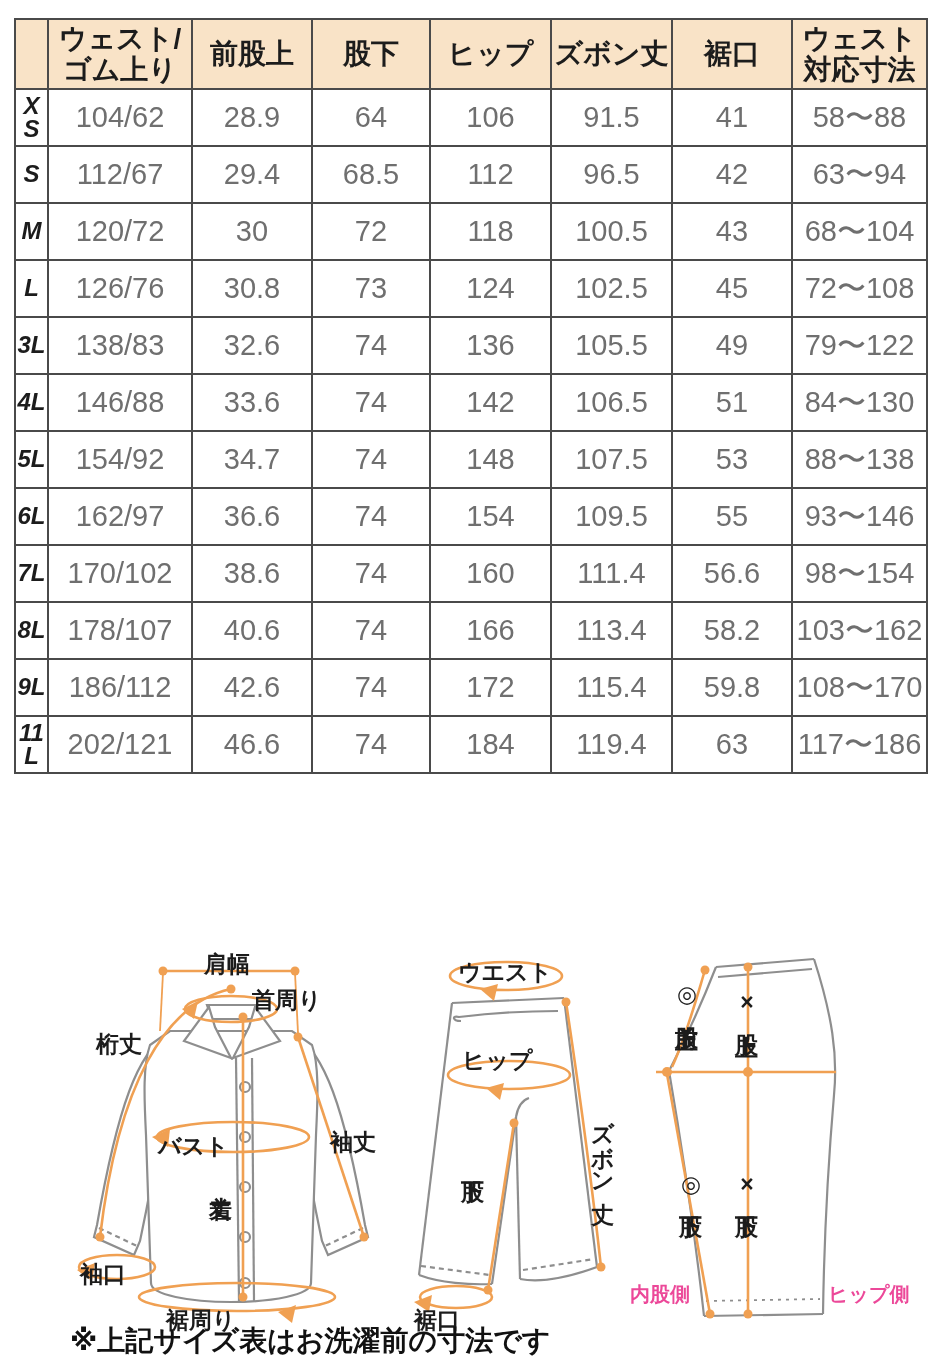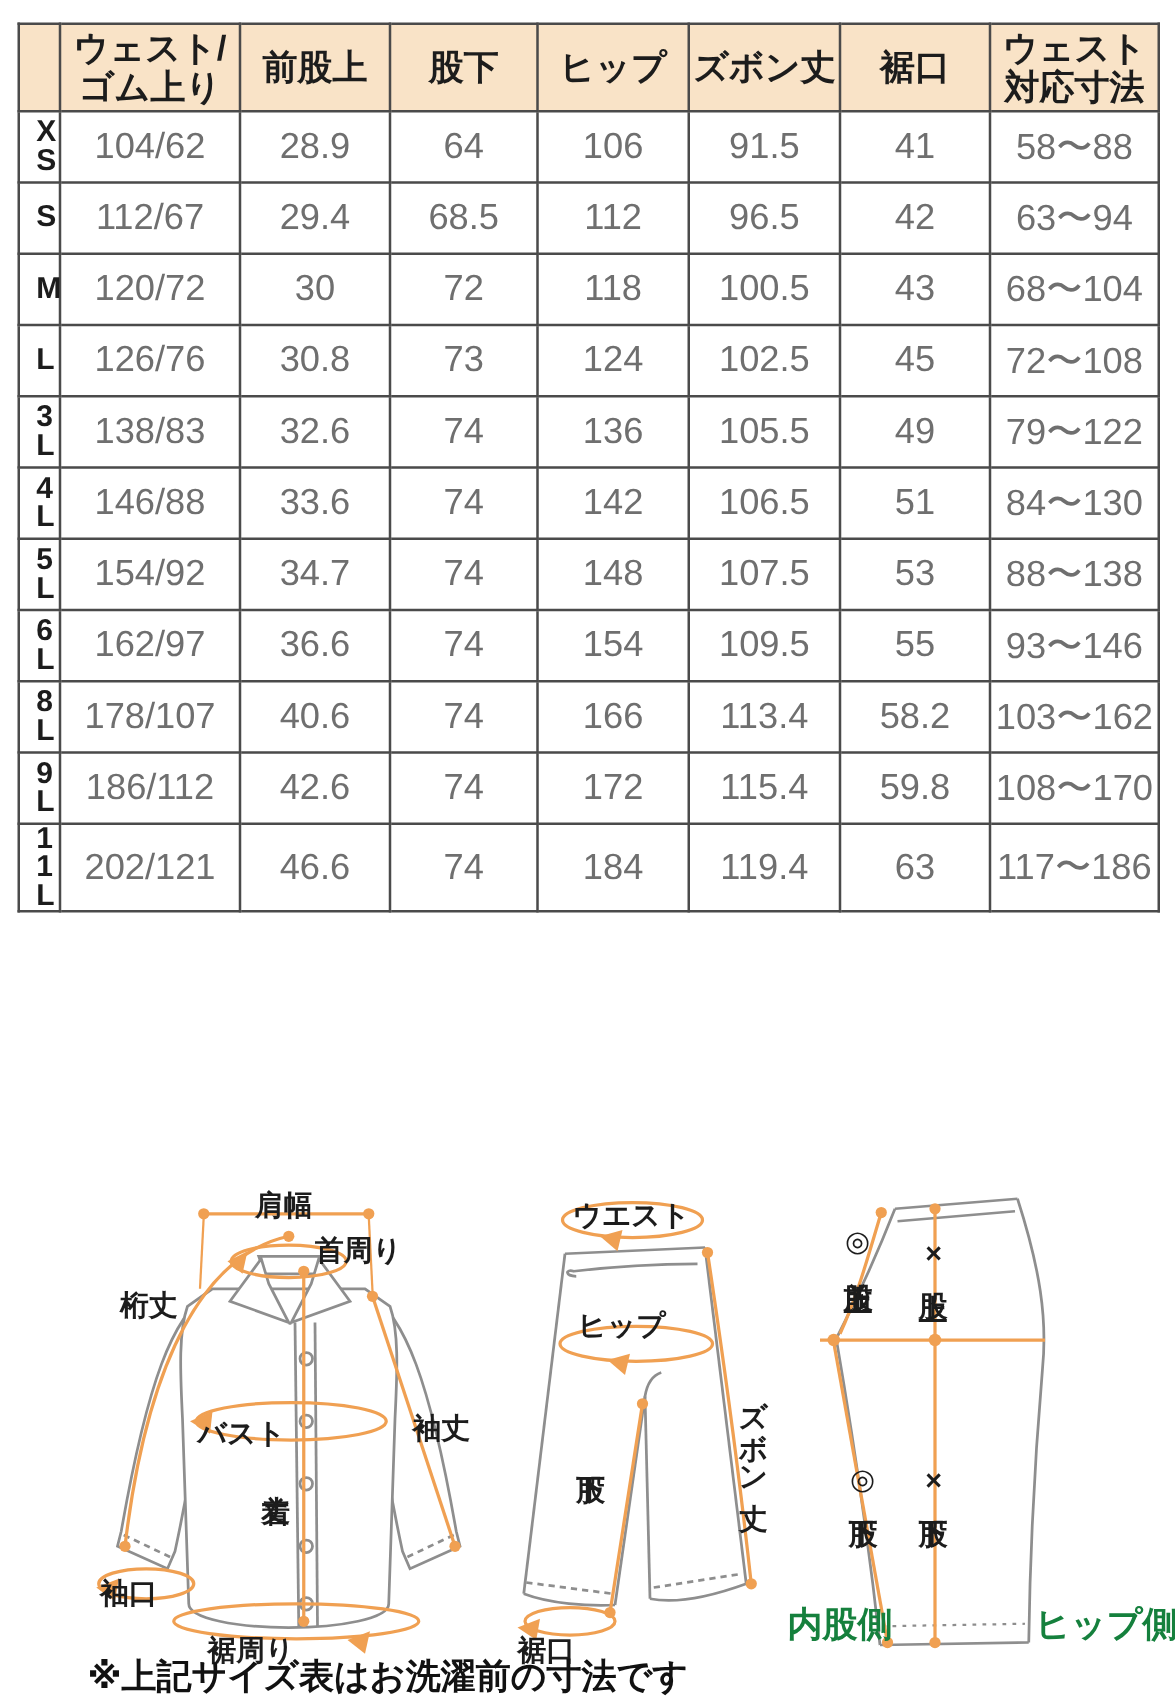--- a/index.html
+++ b/index.html
@@ -8,29 +8,29 @@
   .page { position:relative; width:940px; height:1360px; background:#fff;border-radius:21px; }
 
   
   table.size-table { position:absolute; left:14px; top:18px; width:912px;
     border-collapse:collapse; table-layout:fixed; }
   .size-table th, .size-table td { border:2px solid #4a4a4a; text-align:center; vertical-align:middle; }
   .size-table thead th { height:70px; background:#f9e3c7; color:#1c1c1c;
     font-size:28px; font-weight:bold; line-height:1.12; white-space:pre-line; }
   .size-table tbody tr { height:57px; }
   td.size-cell { font-size:24px; font-weight:bold; color:#1c1c1c;
-    line-height:0.95; word-break:break-all; padding:0 13px; }
+    line-height:0.95; word-break:break-all; padding:0 1px;font-style:italic; }
   td.data-cell { font-size:29px; color:#6f6f6f; letter-spacing:0px; }
 
   
   .diagrams { position:absolute; left:0; top:945px; width:752px; height:380px; }
   .diagrams svg { position:absolute; left:0; top:0; }
   .dlabel { position:absolute; font-size:23px; font-weight:bold; color:#1c1c1c; white-space:nowrap; }
   .vlabel { writing-mode:vertical-rl; text-orientation:upright; letter-spacing:1px; }
-  .glabel { color:#15803d; font-size:28px; }
+  .glabel { color:#ec4899; font-size:20px; }
 
   .note { position:absolute; left:70px; top:1322px; font-size:28px; font-weight:bold; color:#111; }
 </style>
 </head>
 <body>
 
 <div class="page">
 
   <table class="size-table">
     <colgroup>
@@ -132,20 +132,30 @@
           <td class="size-cell">6L</td>
           <td class="data-cell">162/97</td>
           <td class="data-cell">36.6</td>
           <td class="data-cell">74</td>
           <td class="data-cell">154</td>
           <td class="data-cell">109.5</td>
           <td class="data-cell">55</td>
           <td class="data-cell">93〜146</td>
         </tr>
         <tr>
+          <td class="size-cell">7L</td>
+          <td class="data-cell">170/102</td>
+          <td class="data-cell">38.6</td>
+          <td class="data-cell">74</td>
+          <td class="data-cell">160</td>
+          <td class="data-cell">111.4</td>
+          <td class="data-cell">56.6</td>
+          <td class="data-cell">98〜154</td>
+        </tr>
+        <tr>
           <td class="size-cell">8L</td>
           <td class="data-cell">178/107</td>
           <td class="data-cell">40.6</td>
           <td class="data-cell">74</td>
           <td class="data-cell">166</td>
           <td class="data-cell">113.4</td>
           <td class="data-cell">58.2</td>
           <td class="data-cell">103〜162</td>
         </tr>
         <tr>

